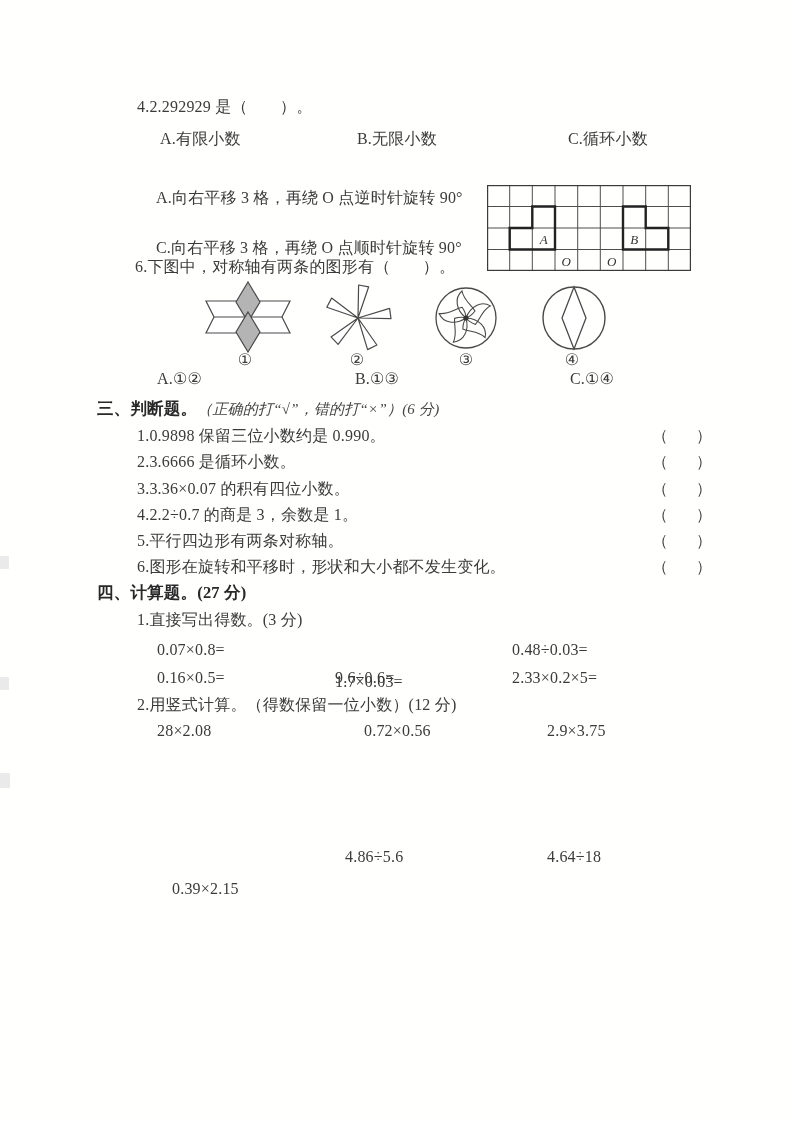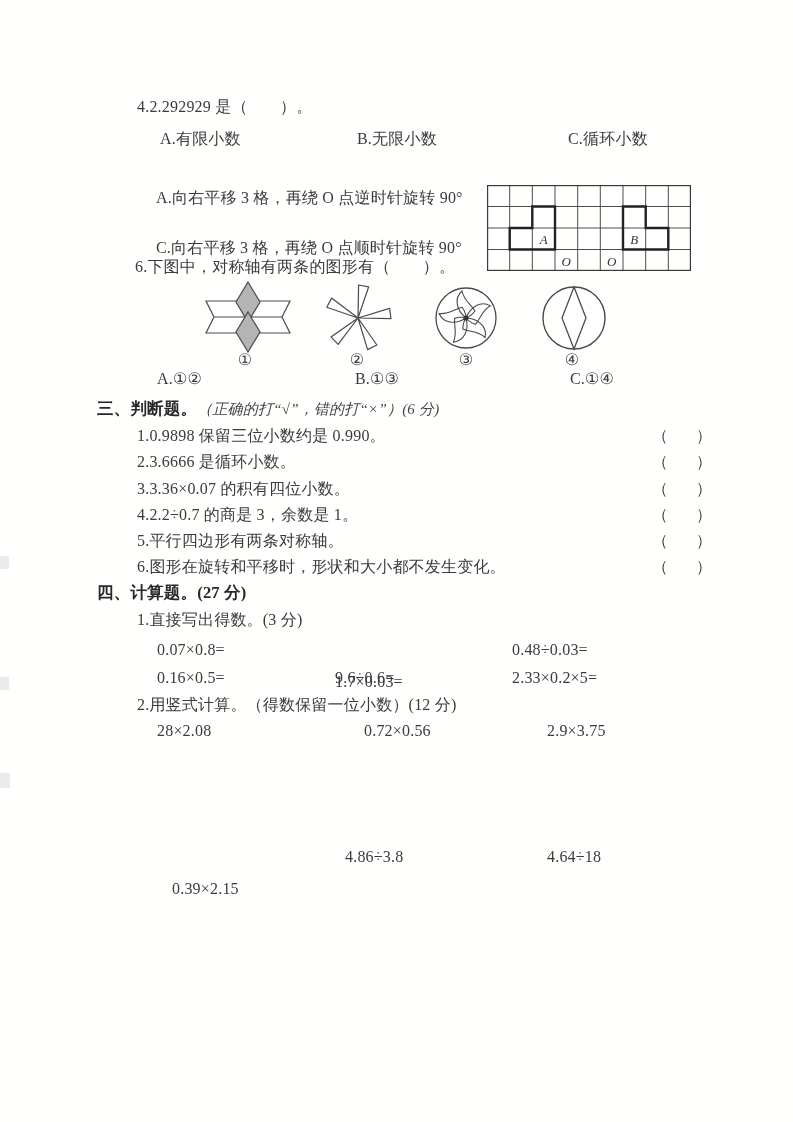--- a/index.html
+++ b/index.html
@@ -140,16 +140,16 @@
   <div class="line" style="left:335px;top:668px;">9.6÷0.6=</div>
   <div class="line" style="left:512px;top:668px;">2.33×0.2×5=</div>
 
   <div class="line" style="left:137px;top:695px;">2.用竖式计算。（得数保留一位小数）(12 分)</div>
 
   <div class="line" style="left:157px;top:721px;">28×2.08</div>
   <div class="line" style="left:332px;top:721px;margin-left:32px;">0.72×0.56</div>
   <div class="line" style="left:547px;top:721px;">2.9×3.75</div>
 
   <div class="line" style="left:172px;top:847px;margin-top:32px;">0.39×2.15</div>
-  <div class="line" style="left:345px;top:847px;">4.86÷3.8</div>
+  <div class="line" style="left:345px;top:847px;">4.86÷5.6</div>
   <div class="line" style="left:547px;top:847px;">4.64÷18</div>
 
 </div>
 
 </body></html>

